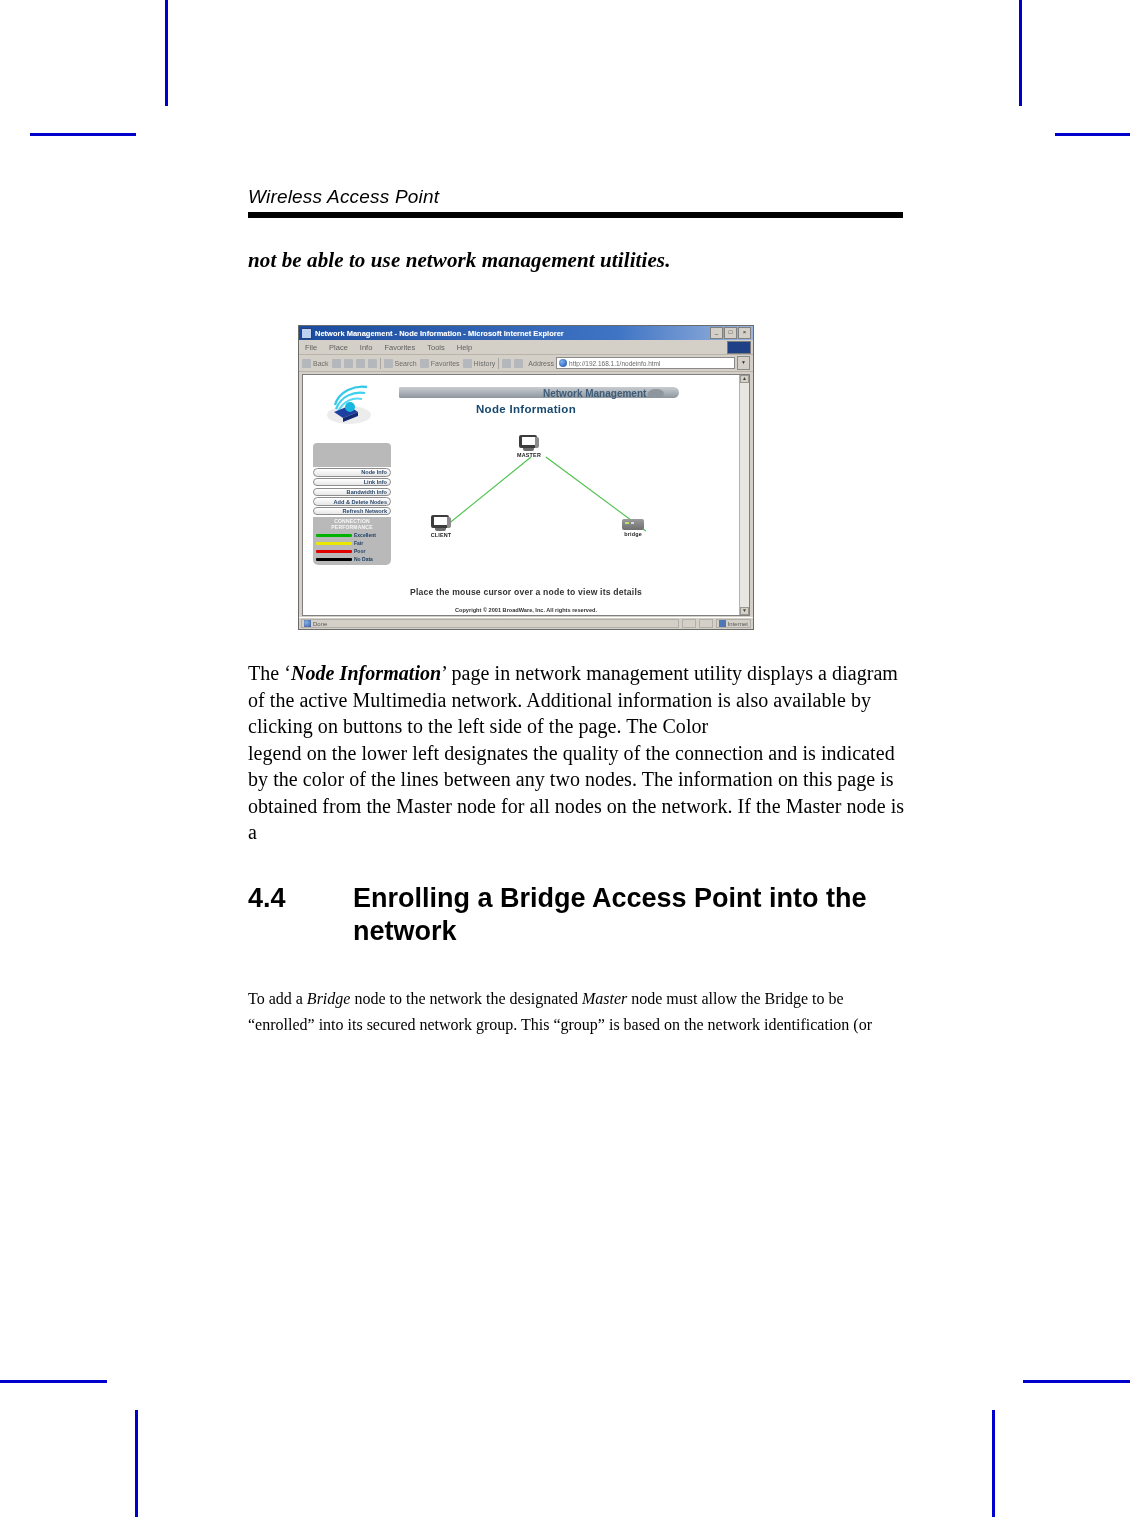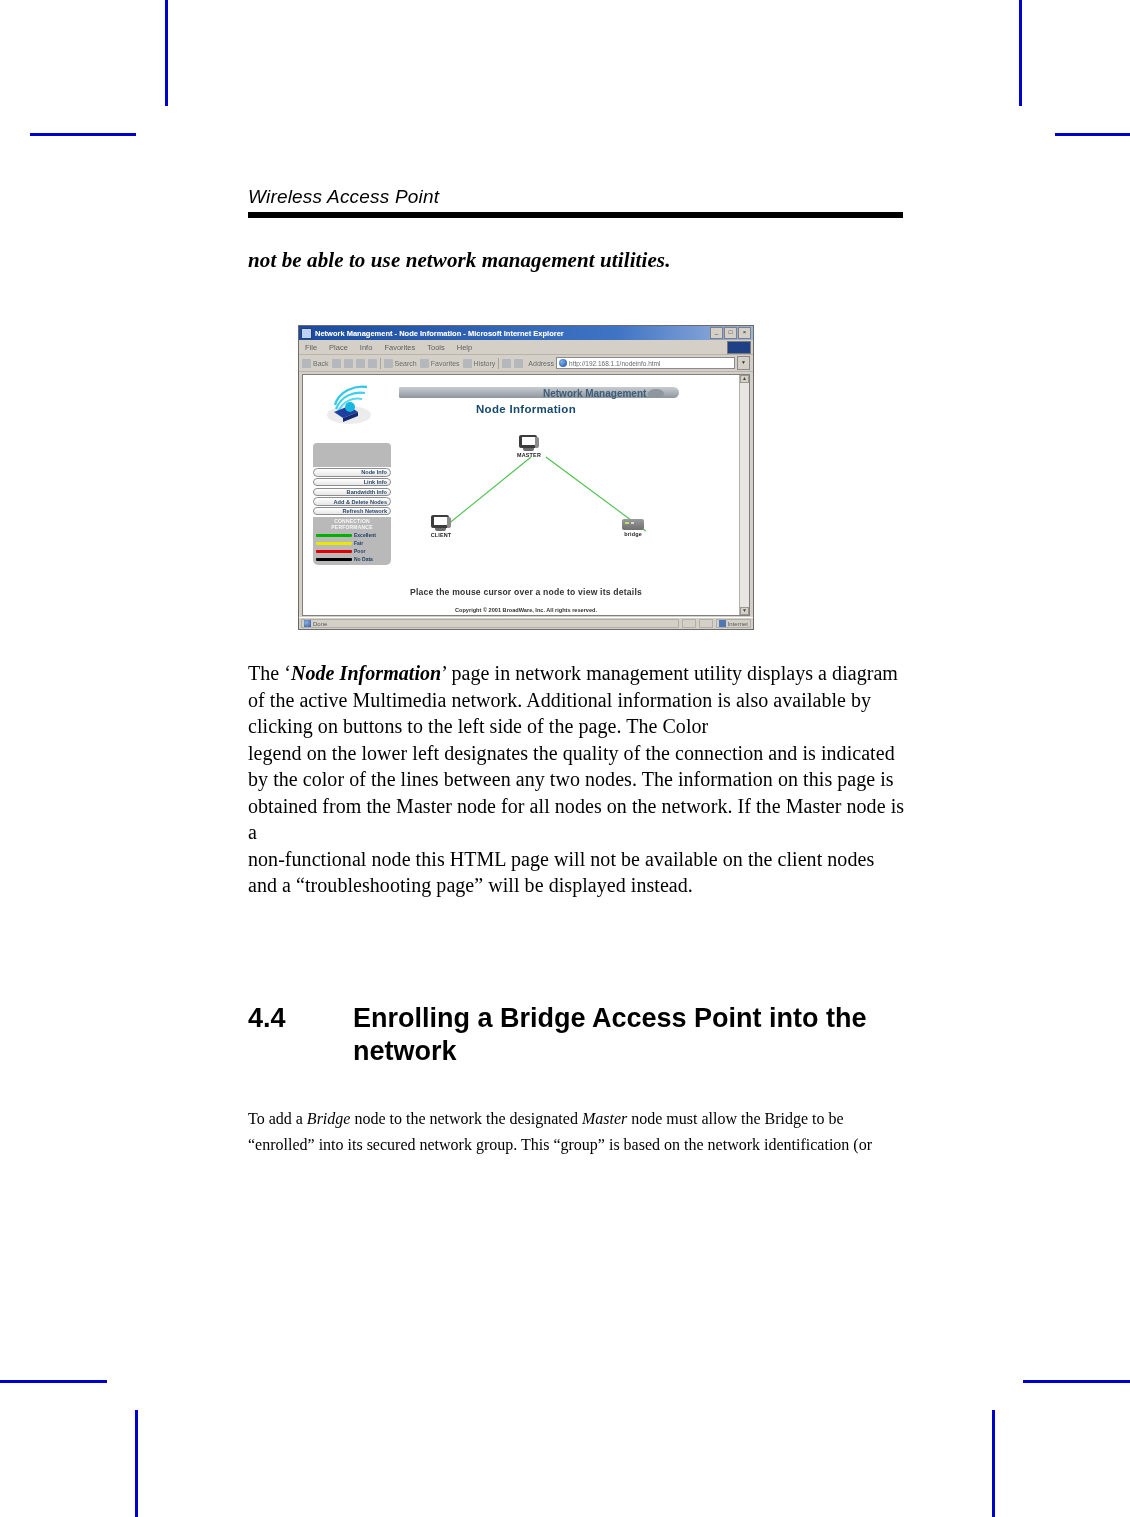--- a/index.html
+++ b/index.html
@@ -470,21 +470,21 @@
     font-size: 20px;
     line-height: 26.5px;
     margin-top: 30px;
     letter-spacing: 0.05px;
   }
   .body-para b { font-weight: bold; font-style: italic; }
 
   
   .sec-head {
     display: flex;
-    margin-top: 103px;
+    margin-top: 36px;
     font-family: "Liberation Sans", sans-serif;
     font-weight: bold;
     font-size: 27px;
     line-height: 33px;
     color: #000;
   }
   .sec-num { width: 105px; flex: 0 0 auto; }
   .sec-title { flex: 1 1 auto; }
 
   .para-2 {
@@ -686,21 +686,20 @@
           <span class="dot"></span>
           <span>Internet</span>
         </span>
       </div>
     </div>
   </div>
 
   <p class="body-para">
     <span>The ‘</span><b>Node Information</b><span>’  page in network management utility displays a diagram of the active Multimedia network. Additional information is also available by clicking on buttons to the left side of the page. The Color</span><br>
     <span>legend on the lower left designates the quality of the connection and is indicated by the color of the lines between any two nodes. The information on this page is obtained from the Master node for all nodes on the network. If the Master node is a</span><br>
-    <span>non-functional node this HTML page will not be available on the client nodes and a “troubleshooting page” will be displayed instead.</span>
   </p>
 
   <div class="sec-head">
     <span class="sec-num">4.4</span>
     <span class="sec-title">Enrolling a Bridge Access Point into the network</span>
   </div>
 
   <p class="para-2">
     <span>To add a </span><i>Bridge</i><span> node to the network the designated </span><i>Master</i><span> node must allow the Bridge to be “enrolled” into its secured network group. This “group” is based on the network identification (or</span>
   </p>

